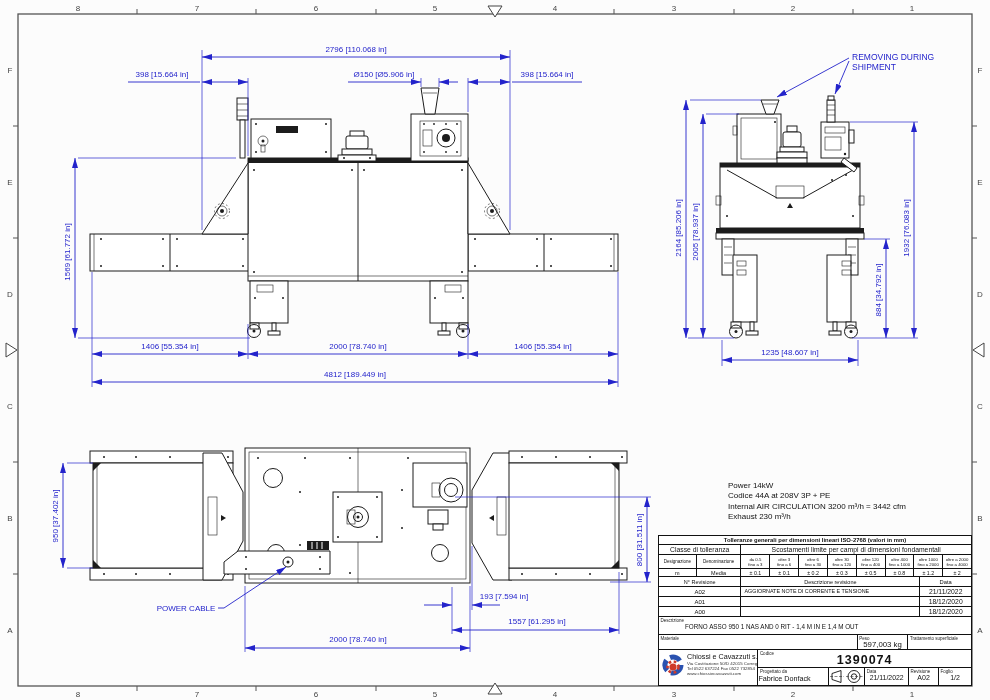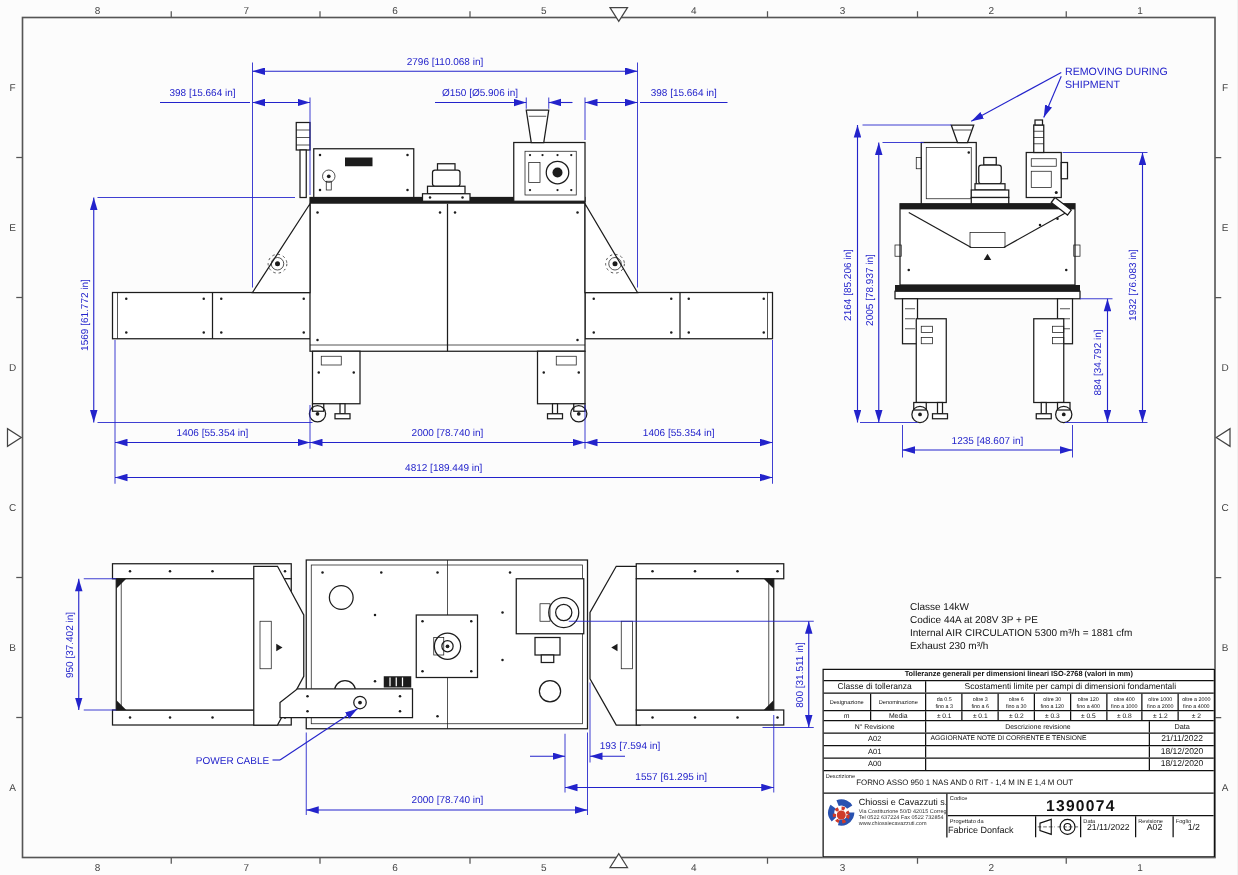--- a/index.html
+++ b/index.html
@@ -533,23 +533,23 @@
     <g>
       <line class="dim" x1="218" y1="608" x2="224" y2="608"></line>
       <line class="dim" x1="224" y1="608" x2="286" y2="567" marker-end="url(#ae)"></line>
       <text class="dimt" x="186" y="611">POWER CABLE</text>
     </g>
   </g>
 </svg>
 
 
 <div class="specs">
-  <div>Classe 14kW</div>
+  <div>Power 14kW</div>
   <div>Codice 44A at 208V 3P + PE</div>
-  <div>Internal AIR CIRCULATION 5300 m³/h = 1881 cfm</div>
+  <div>Internal AIR CIRCULATION 3200 m³/h = 3442 cfm</div>
   <div>Exhaust 230 m³/h</div>
 </div>
 
 
 <div class="tb">
 
   <div class="r" style="height:8px">
     <div class="c ctr" style="width:100%;font-size:5.9px;font-weight:bold">Tolleranze generali per dimensioni lineari ISO-2768 (valori in mm)</div>
   </div>
 
@@ -630,20 +630,32 @@
     <div class="c ctr" style="width:52px;font-size:6.8px">18/12/2020</div>
   </div>
 
   <div class="r" style="height:18px">
     <div class="c" style="width:100%">
       <span class="lbl">Descrizione</span>
       <div style="font-size:6.3px;padding:6px 0 0 26px;white-space:nowrap">FORNO ASSO 950 1 NAS AND 0 RIT - 1,4 M IN E 1,4 M OUT</div>
     </div>
   </div>
 
+  <div class="r" style="height:15px">
+    <div class="c" style="width:199px">
+      <span class="lbl">Materiale</span>
+    </div>
+    <div class="c" style="width:51px">
+      <span class="lbl">Peso</span>
+      <div style="font-size:7.8px;text-align:center;padding-top:4.5px;white-space:nowrap">597,003 kg</div>
+    </div>
+    <div class="c" style="width:64px">
+      <span class="lbl">Trattamento superficiale</span>
+    </div>
+  </div>
 
   <div class="r" style="height:36px">
     <div class="c" style="width:99px;display:flex;align-items:flex-start;padding-top:2px">
       <svg width="24" height="28" style="flex:none;margin:1px 2px 0 2px">
         <circle cx="12" cy="12" r="8" fill="none" stroke="#2a52b0" stroke-width="5" stroke-dasharray="11 4.5" transform="rotate(25 12 12)"></circle>
         <circle cx="12" cy="14" r="5.5" fill="none" stroke="#cf3b2a" stroke-width="2.6" stroke-dasharray="2.6 2.6"></circle>
         <circle cx="12" cy="14" r="3.6" fill="#cf3b2a"></circle>
       </svg>
       <div style="min-width:0">
         <div style="font-size:7.2px;white-space:nowrap">Chiossi e Cavazzuti s.r.l.</div>

